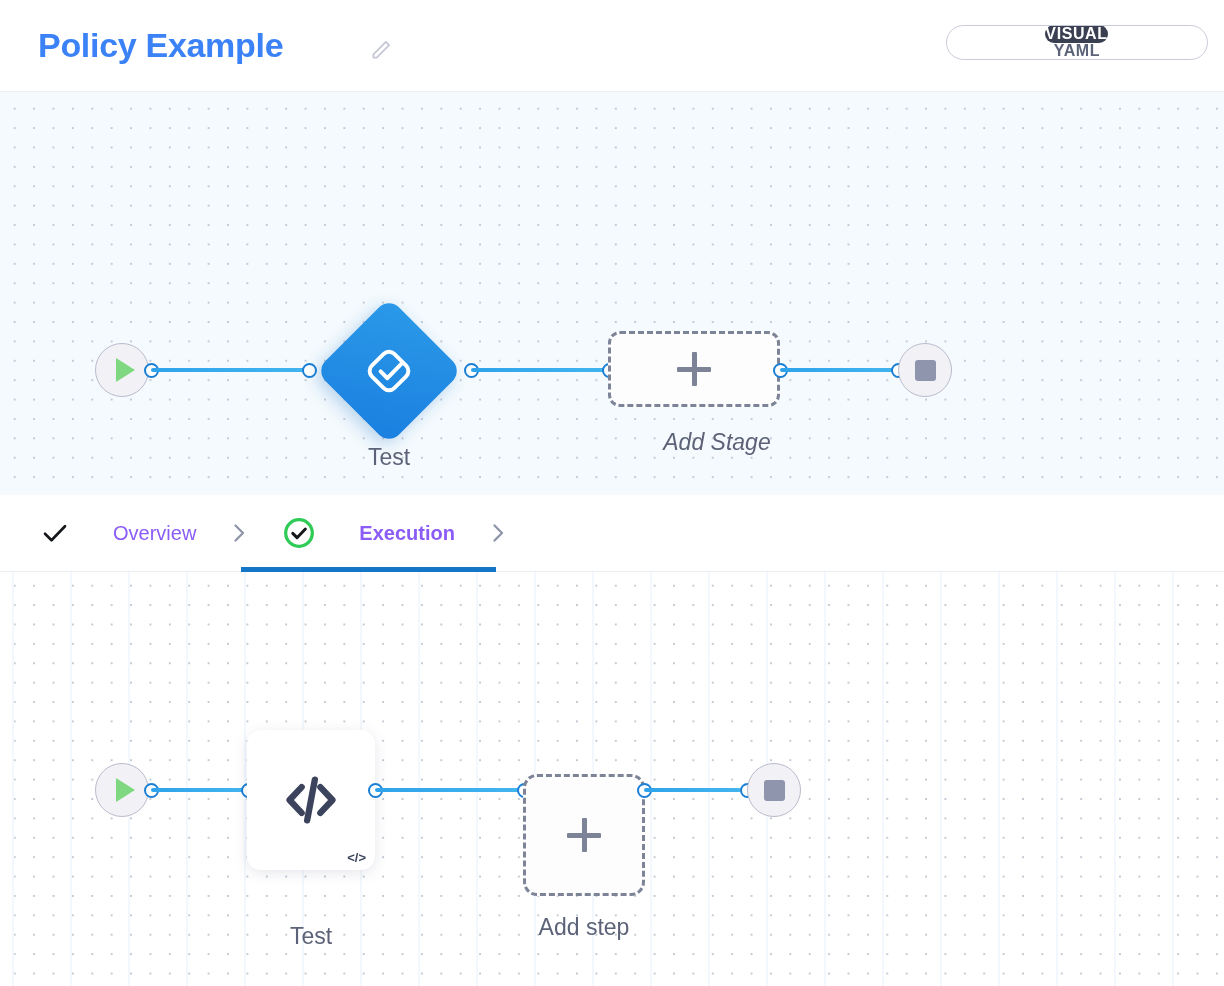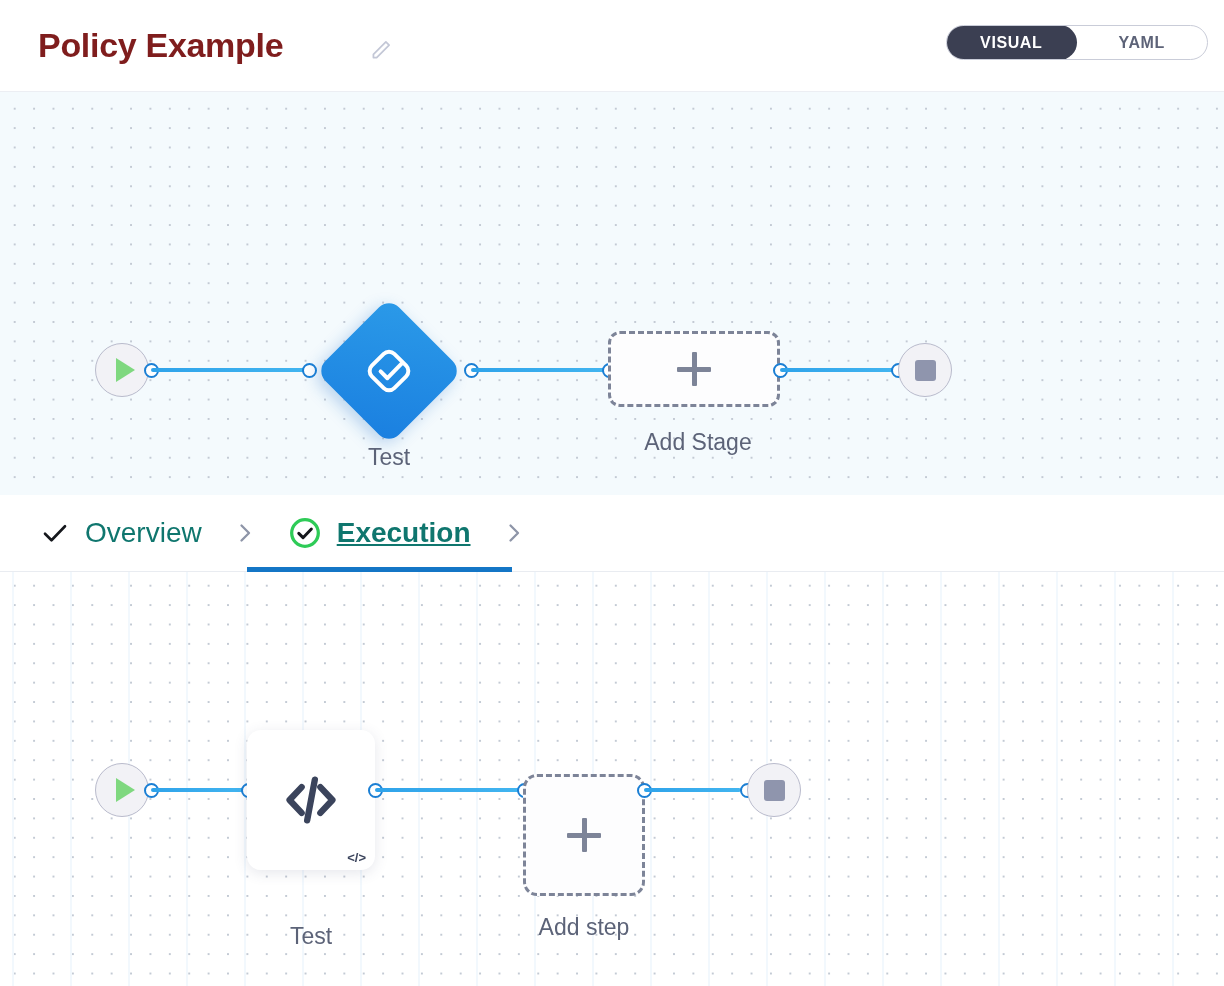--- a/index.html
+++ b/index.html
@@ -18,39 +18,40 @@
     background: #ffffff;
     border-bottom: 1px solid #eceef3;
     display: flex;
     align-items: center;
   }
   .page-title {
     position: absolute;
     left: 38px; top: 26px;
     font-size: 34px;
     font-weight: bold;
-    color: #7f1d1d;
+    color: #3b82f6;
     letter-spacing: -0.3px;
   }
   .edit-pencil {
     position: absolute;
     left: 368px; top: 37px;
     width: 26px; height: 26px;
   }
 
   .mode-toggle {
     position: absolute;
     right: 16px; top: 25px;
     width: 262px; height: 35px;
     border: 1.5px solid #c9ccd8;
     border-radius: 18px;
     background: #ffffff;
     display: flex;
     align-items: center;
     overflow: hidden;
+    flex-direction: column;
   }
   .mode-seg {
     flex: 1;
     height: 100%;
     display: flex;
     align-items: center;
     justify-content: center;
     font-size: 16px;
     font-weight: bold;
     letter-spacing: 0.6px;
@@ -204,24 +205,25 @@
     cursor: pointer;
     position: relative;
   }
   .tab .tab-icon {
     display: flex;
     align-items: center;
     justify-content: center;
     margin-right: 15px;
   }
   .tab-label {
-    font-size: 28px;
-    color: #0f766e;
-  }
-  .tab.active .tab-label { font-weight: bold; text-decoration: underline; }
+    font-size: 20px;
+    color: #8b5cf6;
+    margin-left: 28px;
+  }
+  .tab.active .tab-label { font-weight: bold; }
   .tab.active::after {
     content: "";
     position: absolute;
     left: -41px; right: -41px; bottom: -1px;
     height: 5px;
     background: #1476c6;
   }
   .tab-sep {
     display: flex;
     align-items: center;
@@ -266,21 +268,21 @@
   </div>
   <div class="node-label" style="left:317px; top:352px; width:144px;">Test</div>
 
   <div class="port" style="left:464px; top:271px;"></div>
   <div class="edge" style="left:471px; top:276px; width:140px;"></div>
   <div class="port" style="left:602px; top:271px;"></div>
 
   <div class="add-node" style="left:608px; top:239px; width:172px; height:76px; border-radius:12px;">
     <div class="add-plus"></div>
   </div>
-  <div class="node-label" style="left:608px; top:337px; width:180px;">Add Stage</div>
+  <div class="node-label" style="left:627px; top:337px; width:180px;font-style:italic;">Add Stage</div>
 
   <div class="port" style="left:773px; top:271px;"></div>
   <div class="edge" style="left:780px; top:276px; width:118px;"></div>
   <div class="port" style="left:891px; top:271px;"></div>
 
   <div class="endpoint" style="left:898px; top:251px;">
     <div class="stop-sq"></div>
   </div>
 </div>
 

